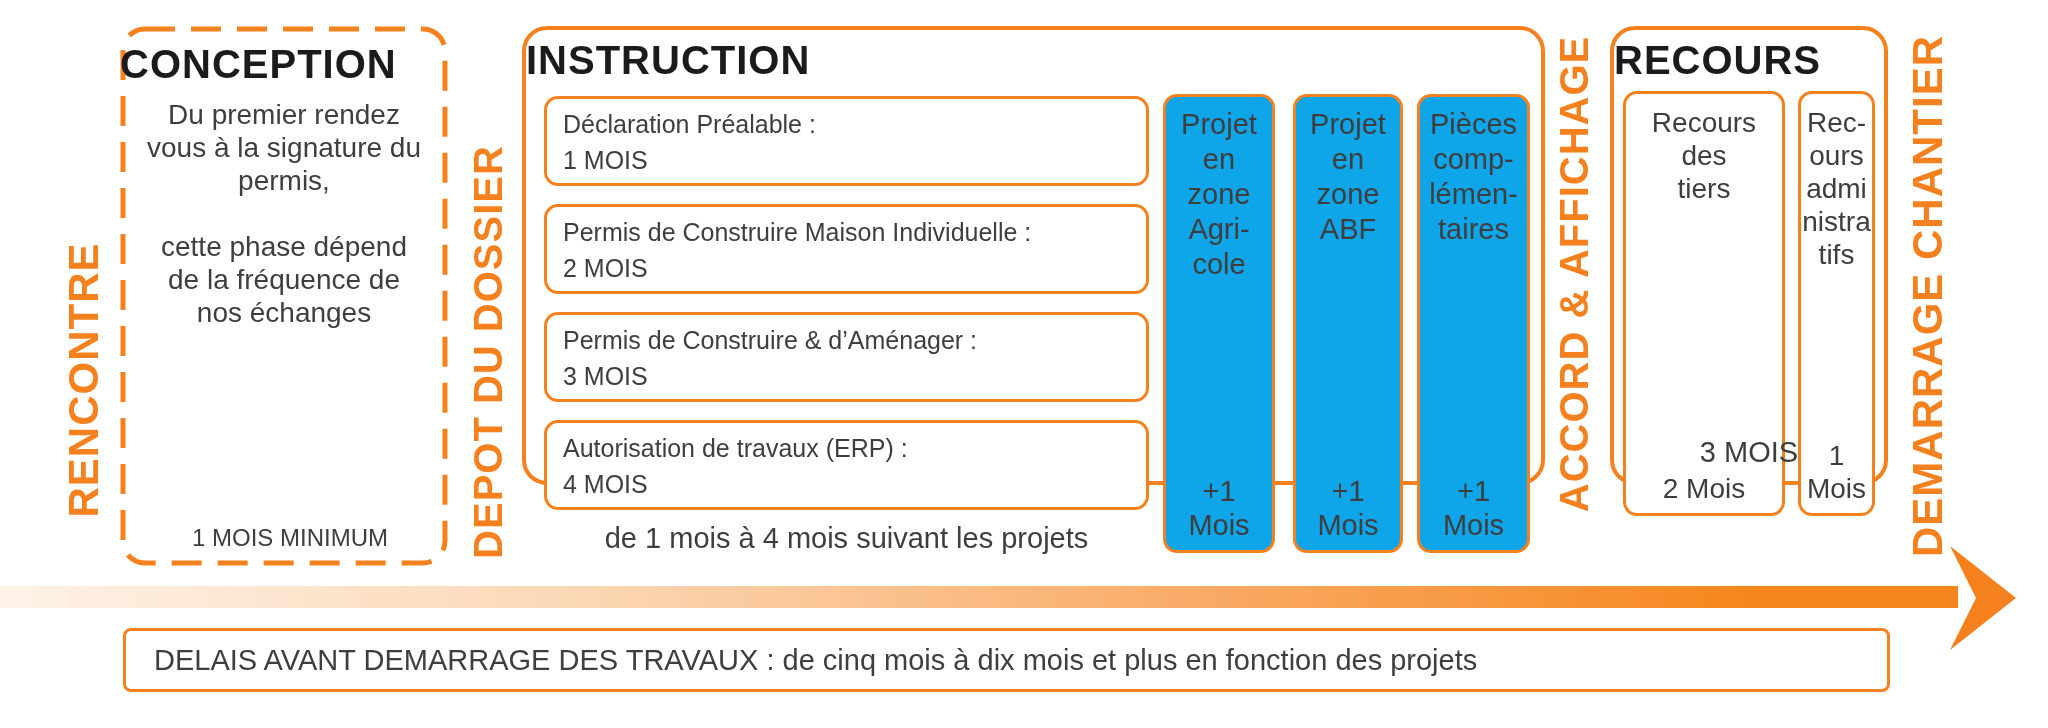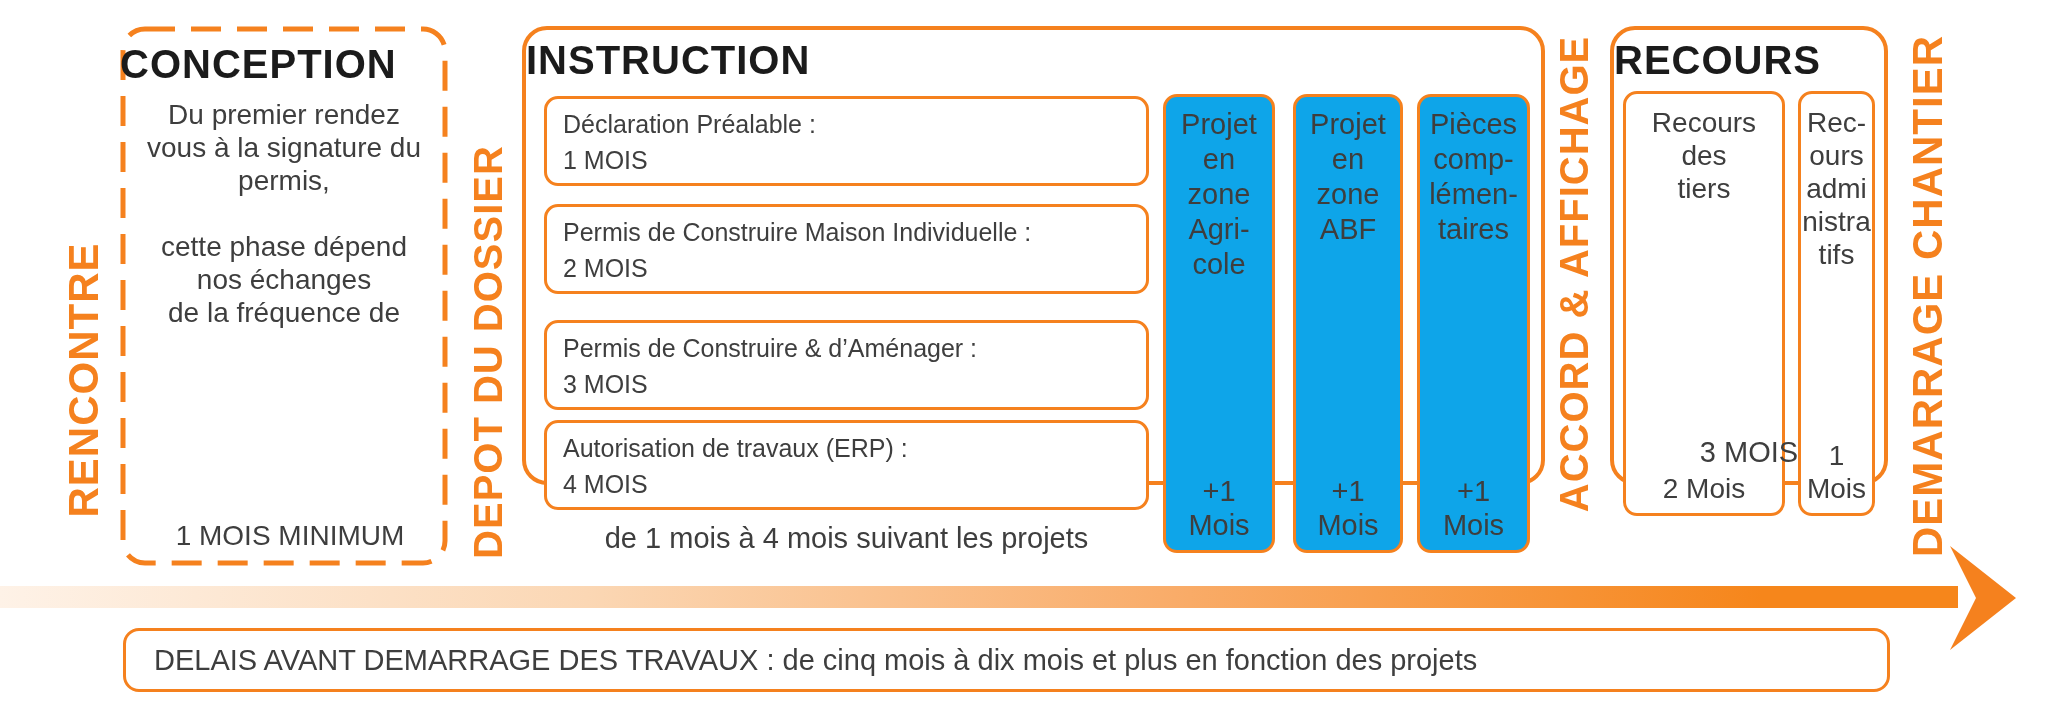--- a/index.html
+++ b/index.html
@@ -34,33 +34,33 @@
   
   .conception-border{position:absolute;left:120px;top:26px;width:328px;height:540px;}
   .conception-content{
     position:absolute;left:120px;top:26px;width:328px;height:540px;text-align:center;
   }
   .conception-content .stage-title{top:16px;}
   .conception-body{margin-top:72px;font-size:28px;line-height:33px;color:var(--body);}
   .cline{min-height:33px;}
   .conception-footer{
     position:absolute;bottom:14px;left:12px;right:0;text-align:center;
-    font-size:28px;color:var(--body);
+    font-size:24px;color:var(--body);
   }
   
   .instruction-box{left:522px;width:1023px;}
   .instr-item{
     position:absolute;left:18px;width:605px;height:90px;box-sizing:border-box;
     border:3.5px solid var(--orange);border-radius:14px;
     padding:7px 0 0 16px;font-size:25px;line-height:36px;color:var(--body);
     text-align:left;background:#fff;
   }
   .instr-item-0{top:66px;}
   .instr-item-1{top:174px;}
-  .instr-item-2{top:282px;margin-top:8px;}
+  .instr-item-2{top:282px;}
   .instr-item-3{top:390px;}
   .instr-caption{
     position:absolute;left:18px;width:605px;top:492px;text-align:center;
     font-size:29px;color:var(--body);
   }
   .side-box{
     position:absolute;top:64px;height:459px;box-sizing:border-box;
     border:3.5px solid var(--orange);border-radius:14px;background:#0ea5e9;
   }
   .side-box-0{left:637px;width:112px;}
@@ -92,21 +92,21 @@
   }
   
   .arrow-bar{
     position:absolute;left:0;top:586px;width:1958px;height:22px;
     background:linear-gradient(90deg,#FEF2E7 0%,#FBD7B4 30%,#F9AC69 60%,#F6861B 90%,#F6861B 100%);
   }
   .arrow-head{position:absolute;left:1944px;top:540px;width:84px;height:116px;}
   
   .delais-box{
     position:absolute;left:123px;top:628px;width:1767px;height:64px;box-sizing:border-box;
-    border:3.5px solid var(--orange);border-radius:16px;background:#fff;
+    border:3.5px solid var(--orange);border-radius:8px;background:#fff;
     display:flex;align-items:center;padding-left:28px;
     font-size:29px;color:var(--body);
   }
 </style>
 </head>
 <body>
 
 <div class="canvas">
 
   <div class="vlabel vl-rencontre">
@@ -126,22 +126,22 @@
     <rect x="3" y="3" width="322" height="534" rx="22" fill="none" stroke="#F5811E" stroke-width="5" stroke-dasharray="30 16"></rect>
   </svg>
   <div class="conception-content">
     <div class="stage-title">CONCEPTION</div>
     <div class="conception-body">
       <div class="cline">Du premier rendez</div>
       <div class="cline">vous à la signature du</div>
       <div class="cline">permis,</div>
       <div class="cline"></div>
       <div class="cline">cette phase dépend</div>
+      <div class="cline">de la fréquence de</div>
       <div class="cline">nos échanges</div>
-      <div class="cline">de la fréquence de</div>
     </div>
     <div class="conception-footer">1 MOIS MINIMUM</div>
   </div>
 
   <div class="big-box instruction-box">
     <div class="stage-title">INSTRUCTION</div>
 
     <div class="instr-item instr-item-0">
       <div>Déclaration Préalable :</div>
       <div>1 MOIS</div>

